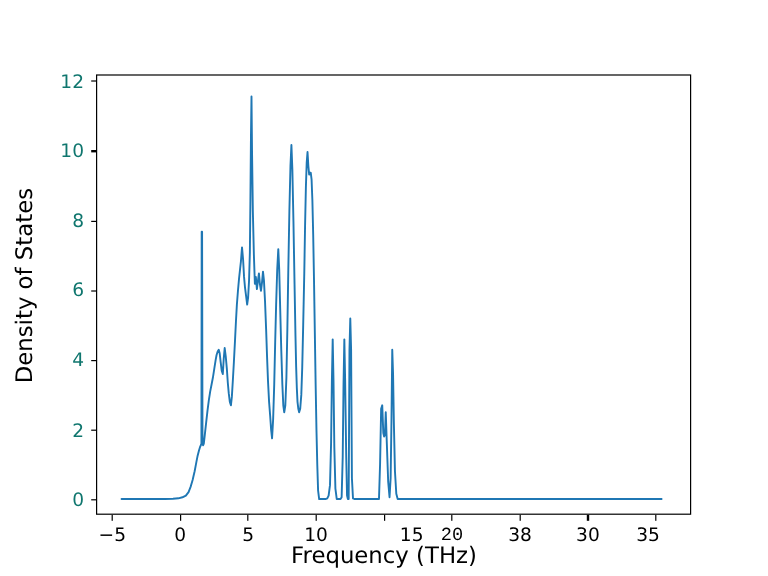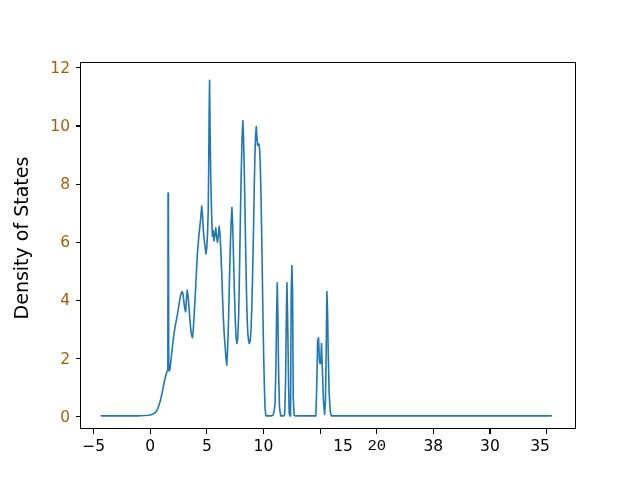--- a/index.html
+++ b/index.html
@@ -38,21 +38,21 @@
     transform: translateX(-50%);
     font-size: 15.5px;
     color: #000000;
     white-space: nowrap;
   }
   .tick-label-y {
     position: absolute;
     transform: translateY(-50%);
     text-align: right;
     font-size: 15.5px;
-    color: #a16207;
+    color: #0f766e;
     white-space: nowrap;
   }
   .tick-mark-x {
     position: absolute;
     width: 1.1px;
     height: 4.5px;
     background: #000000;
   }
   .tick-mark-y {
     position: absolute;
@@ -122,15 +122,16 @@
       <div class="tick-mark-y" style="left: 75.5px; top: 241.801px;"></div>
       <div class="tick-label-y" style="left: 18px; width: 52px; top: 242.301px;">6</div>
       <div class="tick-mark-y" style="left: 75.5px; top: 183.639px;"></div>
       <div class="tick-label-y" style="left: 18px; width: 52px; top: 184.139px;">8</div>
       <div class="tick-mark-y" style="left: 75.5px; top: 125.478px;"></div>
       <div class="tick-label-y" style="left: 18px; width: 52px; top: 125.978px;">10</div>
       <div class="tick-mark-y" style="left: 75.5px; top: 67.3162px;"></div>
       <div class="tick-label-y" style="left: 18px; width: 52px; top: 67.8162px;">12</div>
     </div>
 
+  <div id="xlabel">Frequency (THz)</div>
   <div id="ylabel">Density of States</div>
 
 </div>
 
 </body></html>

